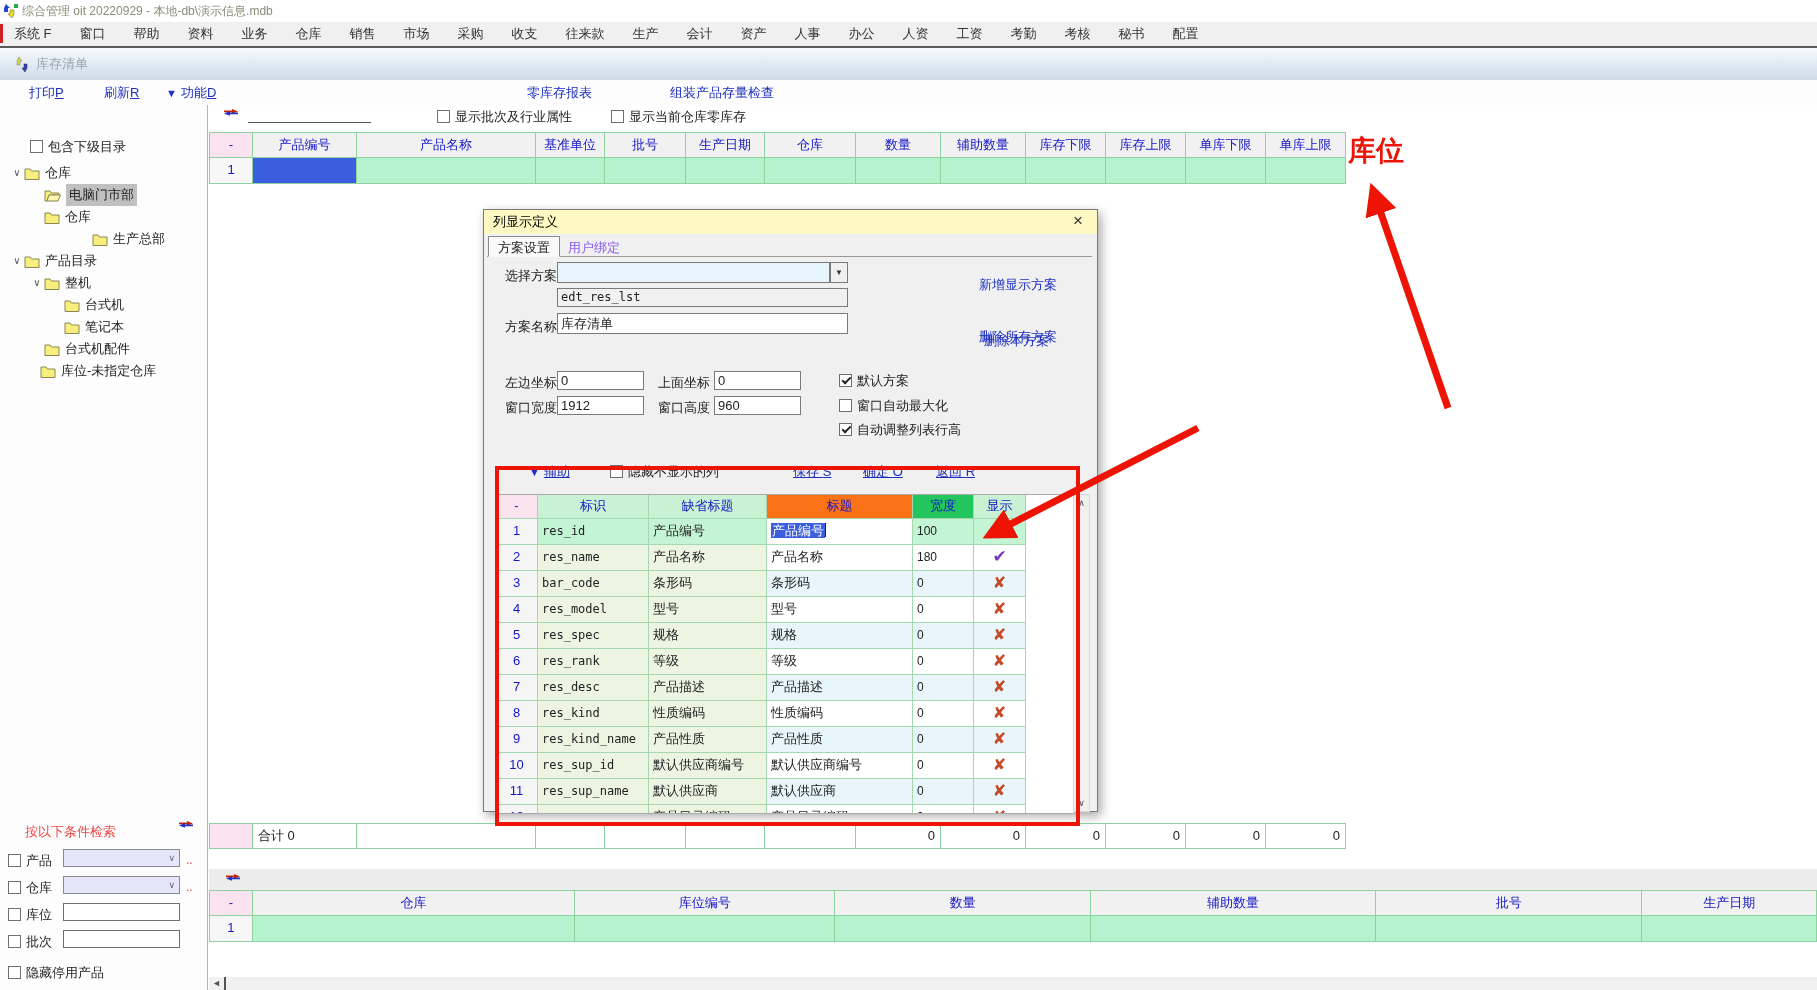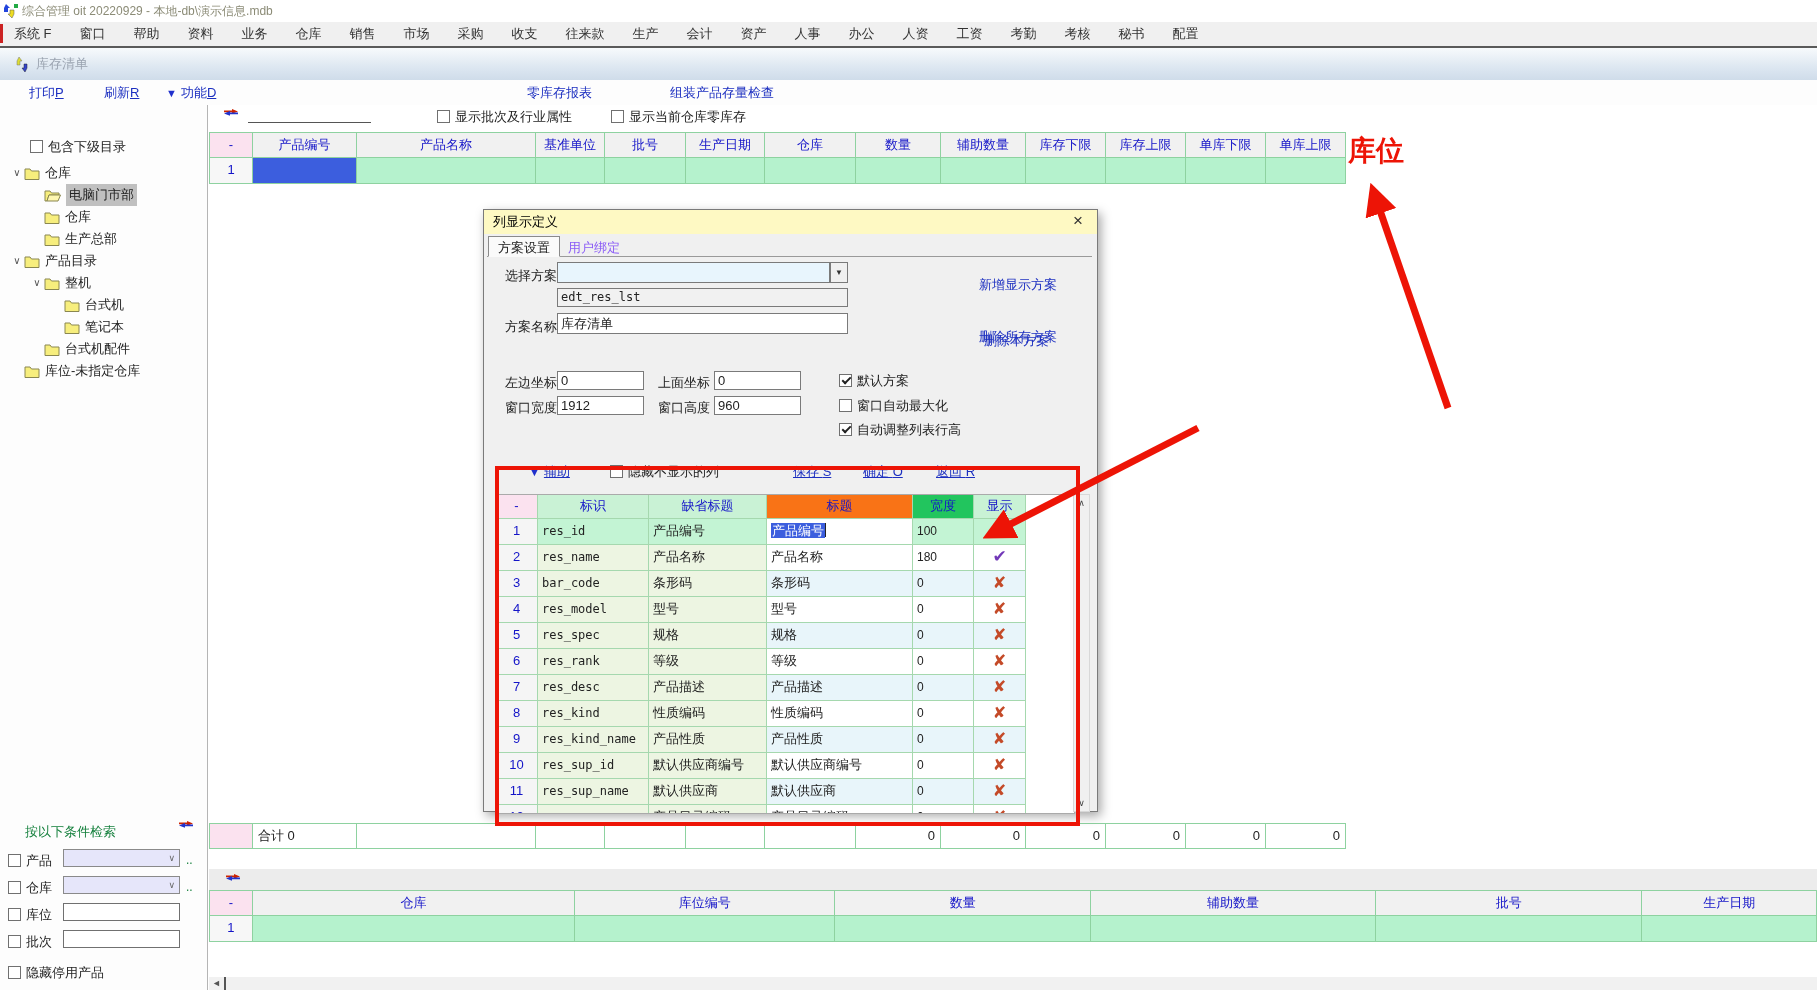--- a/index.html
+++ b/index.html
@@ -12,21 +12,21 @@
   
   .menubar{left:0;top:22px;width:1817px;height:24px;background:#f0f0f0;display:flex;align-items:center;gap:0;}
   .menubar .mi{padding:0 14px;font-size:13px;color:#333;line-height:24px;cursor:default;}
   .menu-edge{left:0;top:24px;width:3px;height:19px;background:#cc2222;}
   .topline{left:0;top:46px;width:1817px;height:2px;background:#5a5a5a;}
   
   .tabstrip{left:0;top:48px;width:1817px;height:32px;background:linear-gradient(180deg,#f7fafc 0%,#dde7f1 60%,#cfdcea 100%);display:flex;align-items:center;}
   .tabstrip .tab-title{color:#9aa3b0;font-size:13px;margin-left:6px;}
   
   .toolbar{left:0;top:80px;width:1817px;height:25px;background:#fdfdfd;}
-  .blue{color:#15803d;}
+  .blue{color:#ef4444;}
   .tlink{position:absolute;top:4px;font-size:13px;color:#1c2fc0;cursor:pointer;white-space:nowrap;}
   .tlink .key{text-decoration:underline;}
   .darr{color:#2030cc;font-size:11px;margin-right:4px;}
   
   .vdiv{left:207px;top:105px;width:1px;height:885px;background:#b5b5b5;}
   
   .cb{display:inline-block;width:13px;height:13px;border:1px solid #707070;background:#fff;vertical-align:-2px;margin-right:5px;box-sizing:border-box;}
   .cb.checked{position:relative;}
   .cb.checked::after{content:"";position:absolute;left:2px;top:2px;width:7px;height:3px;border-left:2px solid #222;border-bottom:2px solid #222;transform:rotate(-45deg);}
   .cbl{font-size:13px;color:#222;}
@@ -173,21 +173,21 @@
             <path d="M5 6 H16.5 L14 12 H3 z" fill="#fdf6b0" stroke="#8a8750"></path>
           </svg>
         <span class="sel-node">电脑门市部</span>
       </div>
       <div class="tree-row" style="padding-left:44px;">
         <svg class="fi" width="16" height="13" viewBox="0 0 16 13">
             <path d="M1 2 h5 l1.5 2 H15 v8.5 H1 z" fill="#f7ee7d" stroke="#8a8750"></path>
           </svg>
         <span>仓库</span>
       </div>
-      <div class="tree-row" style="padding-left:44px;">
+      <div class="tree-row" style="padding-left:44px;margin-left:48px;">
         <svg class="fi" width="16" height="13" viewBox="0 0 16 13">
             <path d="M1 2 h5 l1.5 2 H15 v8.5 H1 z" fill="#f7ee7d" stroke="#8a8750"></path>
           </svg>
         <span>生产总部</span>
       </div>
       <div class="tree-row" style="padding-left:10px;">
         <span class="chev">∨</span>
         <svg class="fi" width="16" height="13" viewBox="0 0 16 13">
             <path d="M1 2 h5 l1.5 2 H15 v8.5 H1 z" fill="#f7ee7d" stroke="#8a8750"></path>
           </svg>
@@ -211,21 +211,21 @@
             <path d="M1 2 h5 l1.5 2 H15 v8.5 H1 z" fill="#f7ee7d" stroke="#8a8750"></path>
           </svg>
         <span>笔记本</span>
       </div>
       <div class="tree-row" style="padding-left:44px;">
         <svg class="fi" width="16" height="13" viewBox="0 0 16 13">
             <path d="M1 2 h5 l1.5 2 H15 v8.5 H1 z" fill="#f7ee7d" stroke="#8a8750"></path>
           </svg>
         <span>台式机配件</span>
       </div>
-      <div class="tree-row" style="padding-left:24px;">
+      <div class="tree-row" style="padding-left:40px;">
         <svg class="fi" width="16" height="13" viewBox="0 0 16 13">
             <path d="M1 2 h5 l1.5 2 H15 v8.5 H1 z" fill="#f7ee7d" stroke="#8a8750"></path>
           </svg>
         <span>库位-未指定仓库</span>
       </div>
     </div>
 
     <div class="abs" style="left:0;top:710px;width:207px;height:175px;">
       <span class="abs blue" style="left:25px;top:8px;font-size:13px;">按以下条件检索</span>
       <svg class="abs" style="left:179px;top:6px;" width="14" height="12" viewBox="0 0 14 12">

